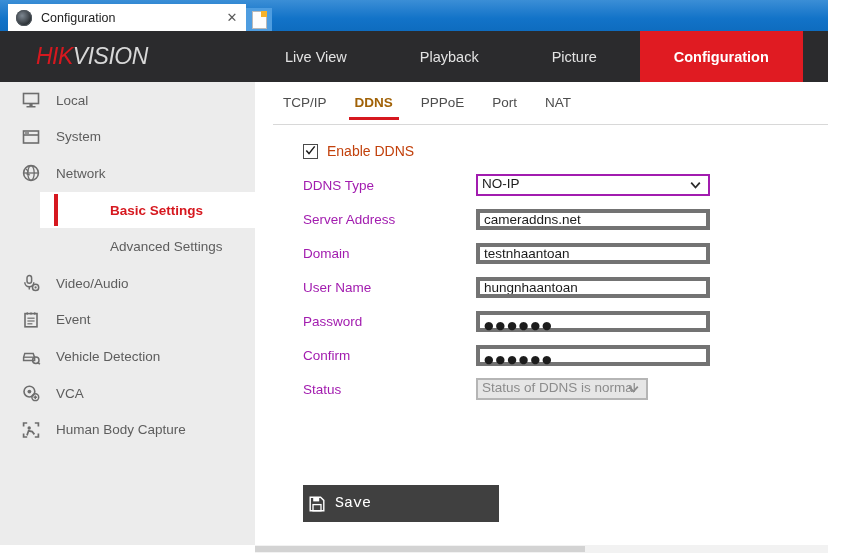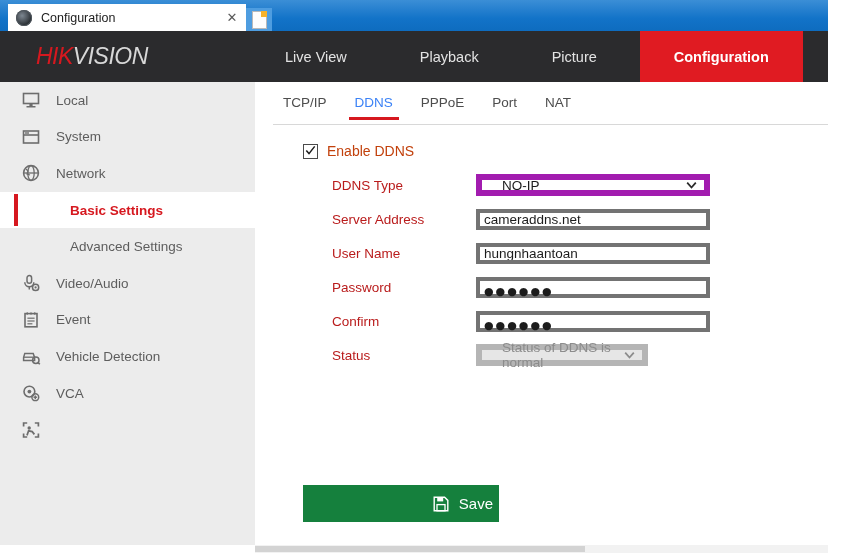--- a/index.html
+++ b/index.html
@@ -166,20 +166,21 @@
     flex: 0 0 auto;
     display: flex;
     align-items: center;
     justify-content: center;
     margin-right: 14px;
   }
   .side-item .side-icon svg { display: block; }
   .side-item.sub {
     padding-left: 70px;
     font-size: 13.5px;
+    margin-left: 40px;
   }
   .side-item.sub.active {
     background: #ffffff;
     color: #d6181f;
     font-weight: bold;
   }
   .side-item.sub.active:before {
     content: "";
     position: absolute;
     left: 14px; top: 2px;
@@ -204,22 +205,22 @@
     align-items: flex-start;
   }
   .ctab {
     position: relative;
     font-size: 13.5px;
     color: #4d4d4d;
     padding: 0 14px 10px 14px;
     white-space: nowrap;
   }
   .ctab.active {
-    color: #3b82f6;
-    font-weight: normal;
+    color: #a16207;
+    font-weight: bold;
   }
   .ctab.active:after {
     content: "";
     position: absolute;
     left: 8px; right: 8px;
     bottom: 0;
     height: 3px;
     background: #d6181f;
   }
   #tab-underline {
@@ -238,23 +239,22 @@
   .form-row {
     position: relative;
     height: 34px;
     display: flex;
     align-items: center;
   }
   .form-label {
     position: absolute;
     left: 48px;
     font-size: 13.5px;
-    color: #b91c1c;
+    color: #a21caf;
     white-space: nowrap;
-    margin-left: 29px;
   }
   .ctrl {
     position: absolute;
     left: 221px;
   }
   .text-input {
     width: 234px;
     height: 21px;
     box-sizing: border-box;
     border: 4px solid #737373;
@@ -271,26 +271,26 @@
     letter-spacing: 2px;
     font-size: 11px;
     color: #1c1c1c;
     font-family: "DejaVu Sans", sans-serif;
     line-height: 19px;
   }
   .select-box {
     width: 234px;
     height: 22px;
     box-sizing: border-box;
-    border: 6px solid #a21caf;
+    border: 2px solid #a21caf;
     background: #ffffff;
     position: relative;
     display: flex;
-    align-items: center;
-    padding: 0 20px;
+    align-items: flex-start;
+    padding: 0 4px;
     font-size: 13.5px;
     color: #1c1c1c;
   }
   .select-box .chev {
     position: absolute;
     right: 6px;
     top: 50%;
     transform: translateY(-50%);
     width: 13px; height: 13px;
   }
@@ -319,28 +319,28 @@
     font-size: 14px;
     color: #c2410c;
     white-space: nowrap;
   }
   #save-button {
     position: absolute;
     left: 48px;
     top: 403px;
     width: 196px;
     height: 37px;
-    background: #15803d;
+    background: #404040;
     color: #ffffff;
     display: flex;
     align-items: center;
-    justify-content: flex-end;
+    justify-content: flex-start;
     font-size: 15px;
     border: none;
-    font-family: Liberation Sans, sans-serif;
+    font-family: Liberation Mono, monospace;
     cursor: pointer;
   }
   #save-button .save-ico {
     margin-right: 10px;
     display: flex;
     align-items: center;
   }
   #hscrollbar {
     position: absolute;
     left: 255px;
@@ -490,20 +490,21 @@
         <span class="side-icon">
           <svg width="20" height="20" viewBox="0 0 20 20">
               <path d="M2.6 6.4 V3 H6.2" fill="none" stroke="#6d6d6d" stroke-width="1.7"></path>
               <path d="M17.4 6.4 V3 H13.8" fill="none" stroke="#6d6d6d" stroke-width="1.7"></path>
               <path d="M2.6 13.6 V17 H6.2" fill="none" stroke="#6d6d6d" stroke-width="1.7"></path>
               <path d="M17.4 13.6 V17 H13.8" fill="none" stroke="#6d6d6d" stroke-width="1.7"></path>
               <circle cx="8.2" cy="8" r="1.7" fill="#6d6d6d"></circle>
               <path d="M6 15.4 L7.6 10.8 L11.2 11.6 L13.4 14.4" fill="none" stroke="#6d6d6d" stroke-width="1.7"></path>
             </svg>
         </span>
+        <span>Human Body Capture</span>
       </div>
 
     </div>
 
     <div id="content">
 
       <div id="tab-bar">
         <div class="ctab">TCP/IP</div>
         <div class="ctab active">DDNS</div>
         <div class="ctab">PPPoE</div>
@@ -539,20 +540,26 @@
           </div>
         </div>
 
         <div class="form-row">
           <span class="form-label">Server Address</span>
           <div class="ctrl">
             <input class="text-input" type="text" value="cameraddns.net" style="">
           </div>
         </div>
 
+        <div class="form-row">
+          <span class="form-label">Domain</span>
+          <div class="ctrl">
+            <input class="text-input" type="text" value="testnhaantoan" style="">
+          </div>
+        </div>
 
         <div class="form-row">
           <span class="form-label">User Name</span>
           <div class="ctrl">
             <input class="text-input" type="text" value="hungnhaantoan" style="">
           </div>
         </div>
 
         <div class="form-row">
           <span class="form-label">Password</span>

